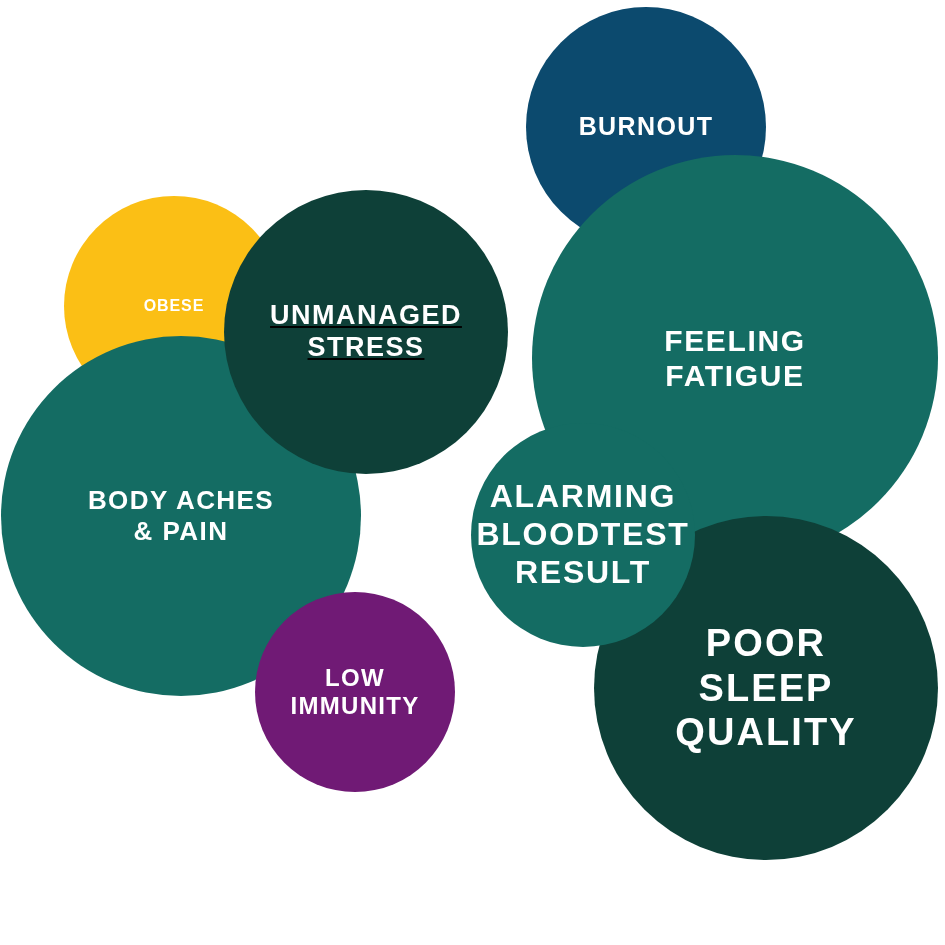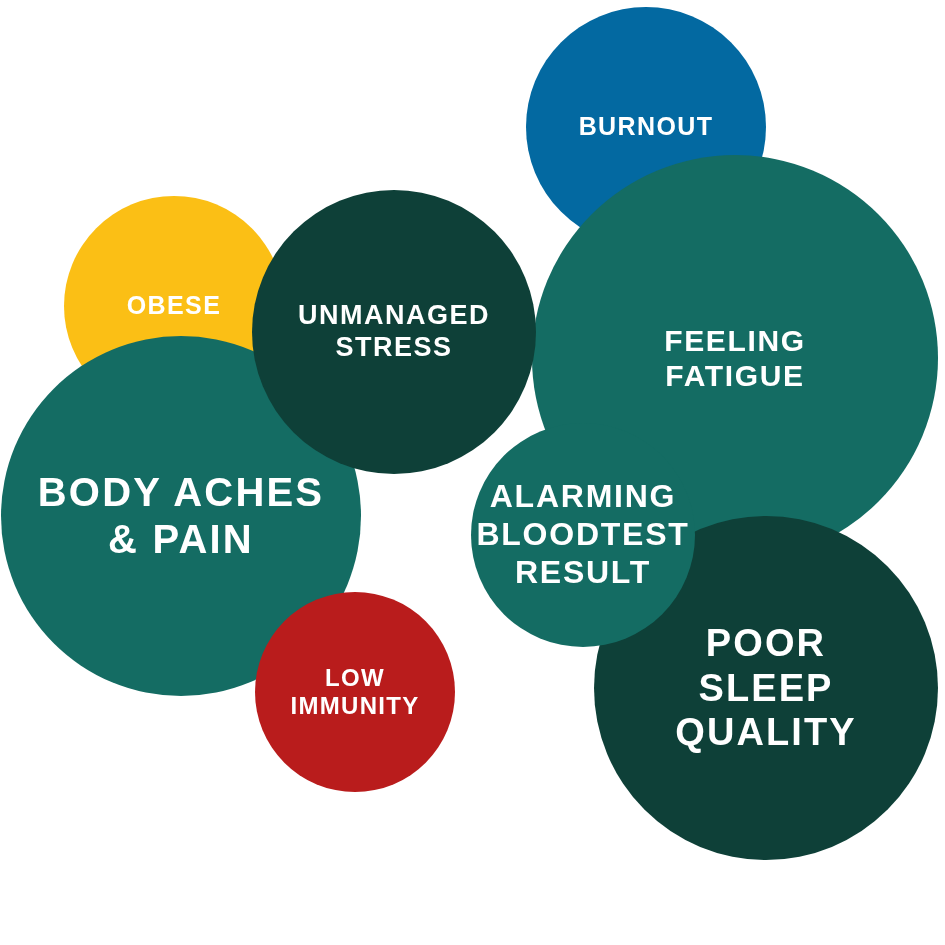--- a/index.html
+++ b/index.html
@@ -35,45 +35,45 @@
     line-height: 1.18;
     white-space: pre-line;
     padding: 0 6px;
     user-select: none;
   }
 </style>
 </head>
 <body>
 
 <div id="canvas" style="background: rgb(255, 255, 255);">
-    <div class="bubble" style="left: 526px; top: 7px; width: 240px; height: 240px; background: #0369a1; z-index: 1;">
+    <div class="bubble" style="left: 526px; top: 7px; width: 240px; height: 240px; background: #0c4a6e; z-index: 1;">
       <div class="bubble-label" style="font-size: 25px;">BURNOUT</div>
     </div>
     <div class="bubble" style="left: 64px; top: 196px; width: 220px; height: 220px; background: rgb(251, 191, 21); z-index: 1;">
-      <div class="bubble-label" style="font-size: 25px;">OBESE</div>
+      <div class="bubble-label" style="font-size: 16px;">OBESE</div>
     </div>
     <div class="bubble" style="left: 532px; top: 155px; width: 406px; height: 406px; background: rgb(20, 108, 99); z-index: 2;">
       <div class="bubble-label" style="font-size: 30px;">FEELING
 FATIGUE</div>
     </div>
     <div class="bubble" style="left: 1px; top: 336px; width: 360px; height: 360px; background: rgb(20, 108, 99); z-index: 2;">
-      <div class="bubble-label" style="font-size: 40px;">BODY ACHES
+      <div class="bubble-label" style="font-size: 26px;">BODY ACHES
 &amp; PAIN</div>
     </div>
-    <div class="bubble" style="left: 252px; top: 190px; width: 284px; height: 284px; background: rgb(14, 64, 56); z-index: 3;">
+    <div class="bubble" style="left: 224px; top: 190px; width: 284px; height: 284px; background: rgb(14, 64, 56); z-index: 3; text-decoration: underline;">
       <div class="bubble-label" style="font-size: 27px;">UNMANAGED
 STRESS</div>
     </div>
     <div class="bubble" style="left: 471px; top: 423px; width: 224px; height: 224px; background: rgb(20, 108, 99); z-index: 4;">
       <div class="bubble-label" style="font-size: 32px;">ALARMING
 BLOODTEST
 RESULT</div>
     </div>
     <div class="bubble" style="left: 594px; top: 516px; width: 344px; height: 344px; background: rgb(14, 64, 56); z-index: 3;">
       <div class="bubble-label" style="font-size: 38px;">POOR
 SLEEP
 QUALITY</div>
     </div>
-    <div class="bubble" style="left: 255px; top: 592px; width: 200px; height: 200px; background: #b91c1c; z-index: 5;">
+    <div class="bubble" style="left: 255px; top: 592px; width: 200px; height: 200px; background: #701a75; z-index: 5;">
       <div class="bubble-label" style="font-size: 24px;">LOW
 IMMUNITY</div>
     </div>
   </div>
 
 </body></html>

